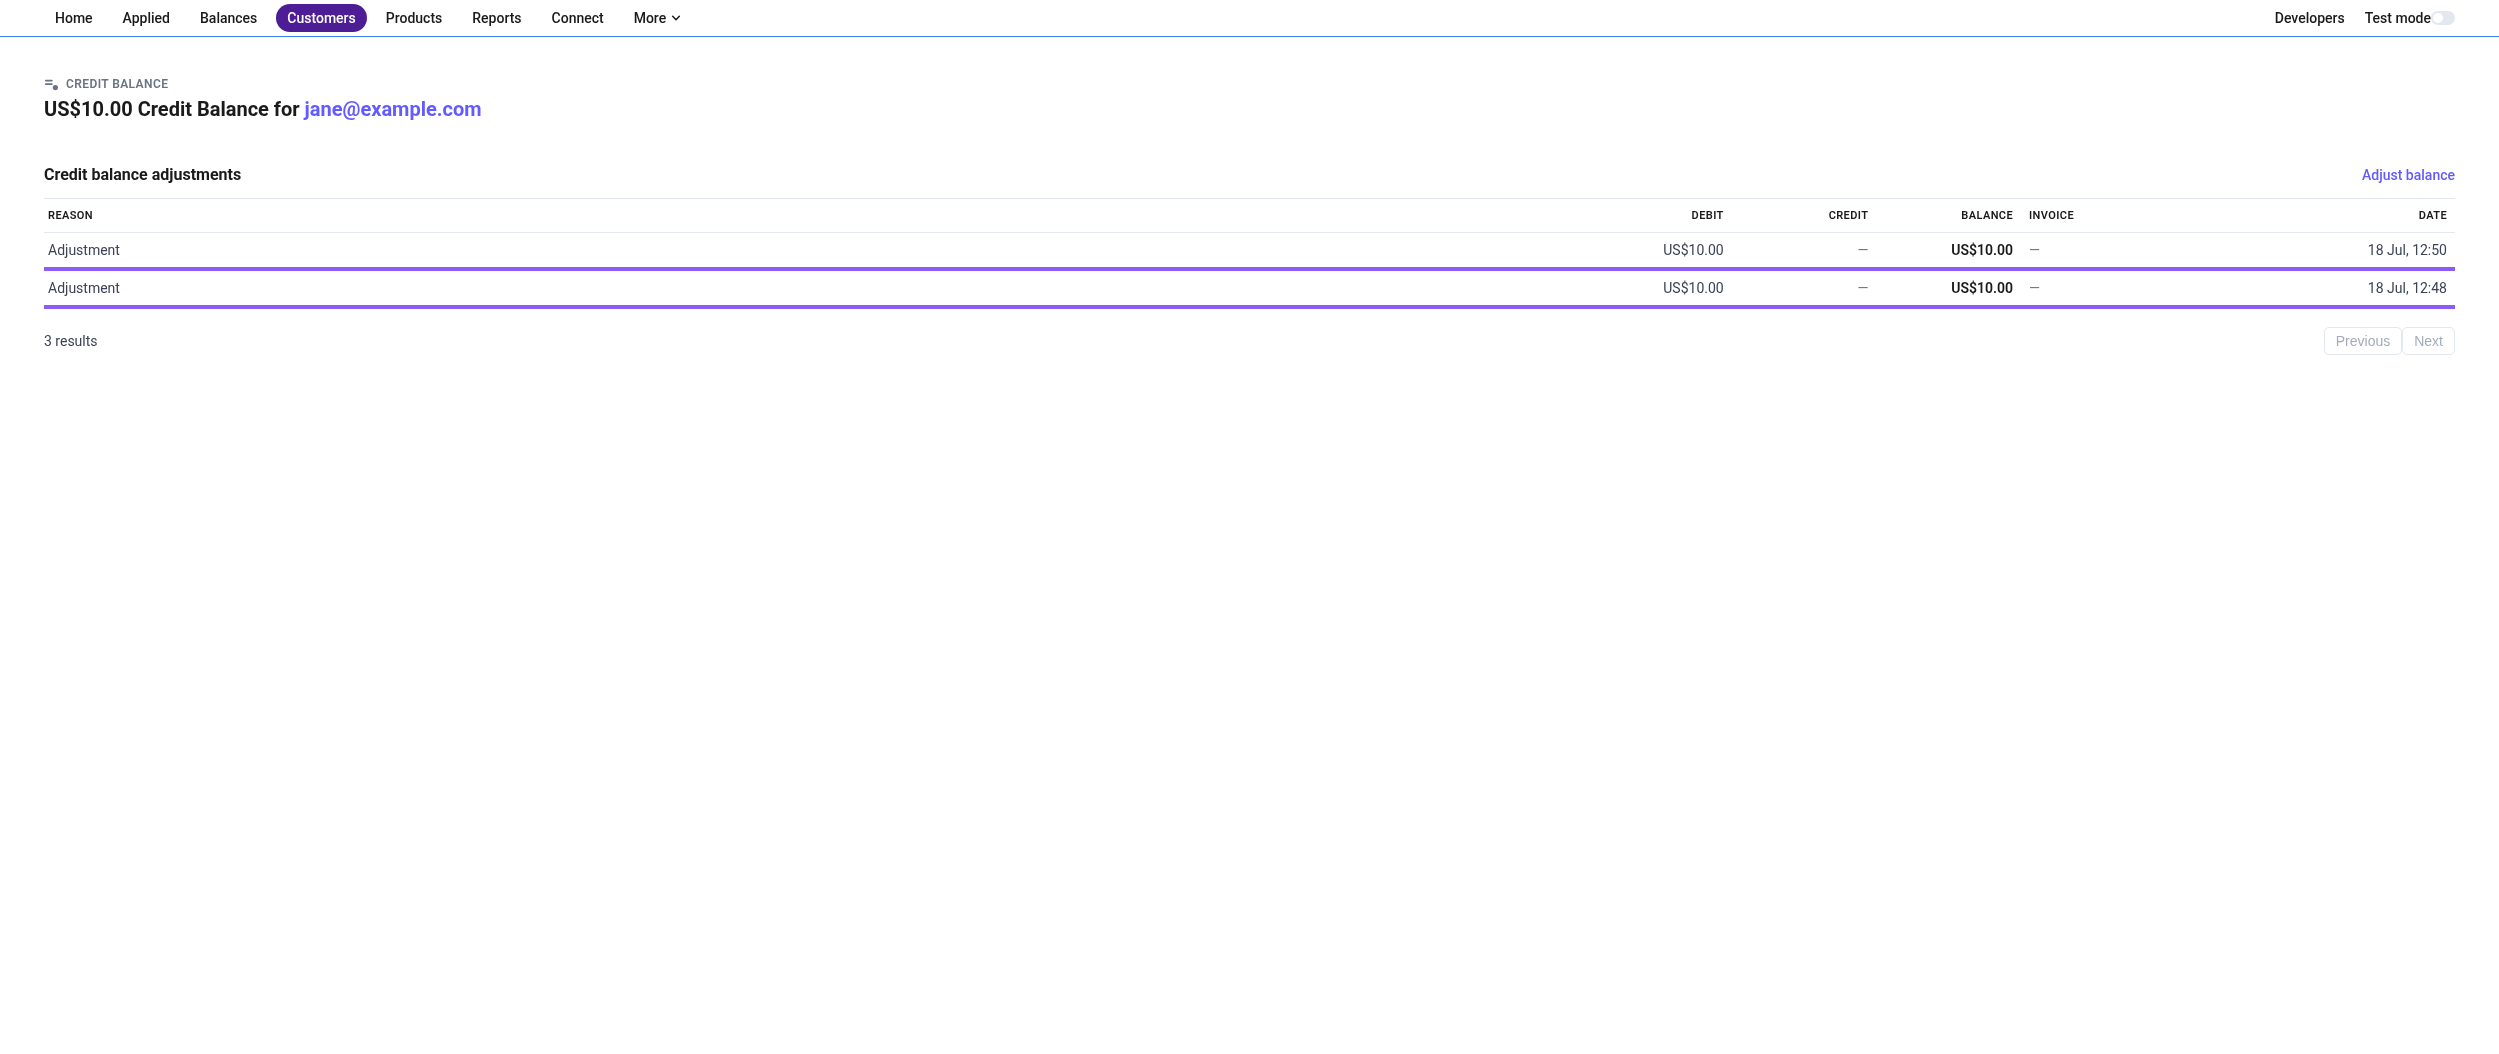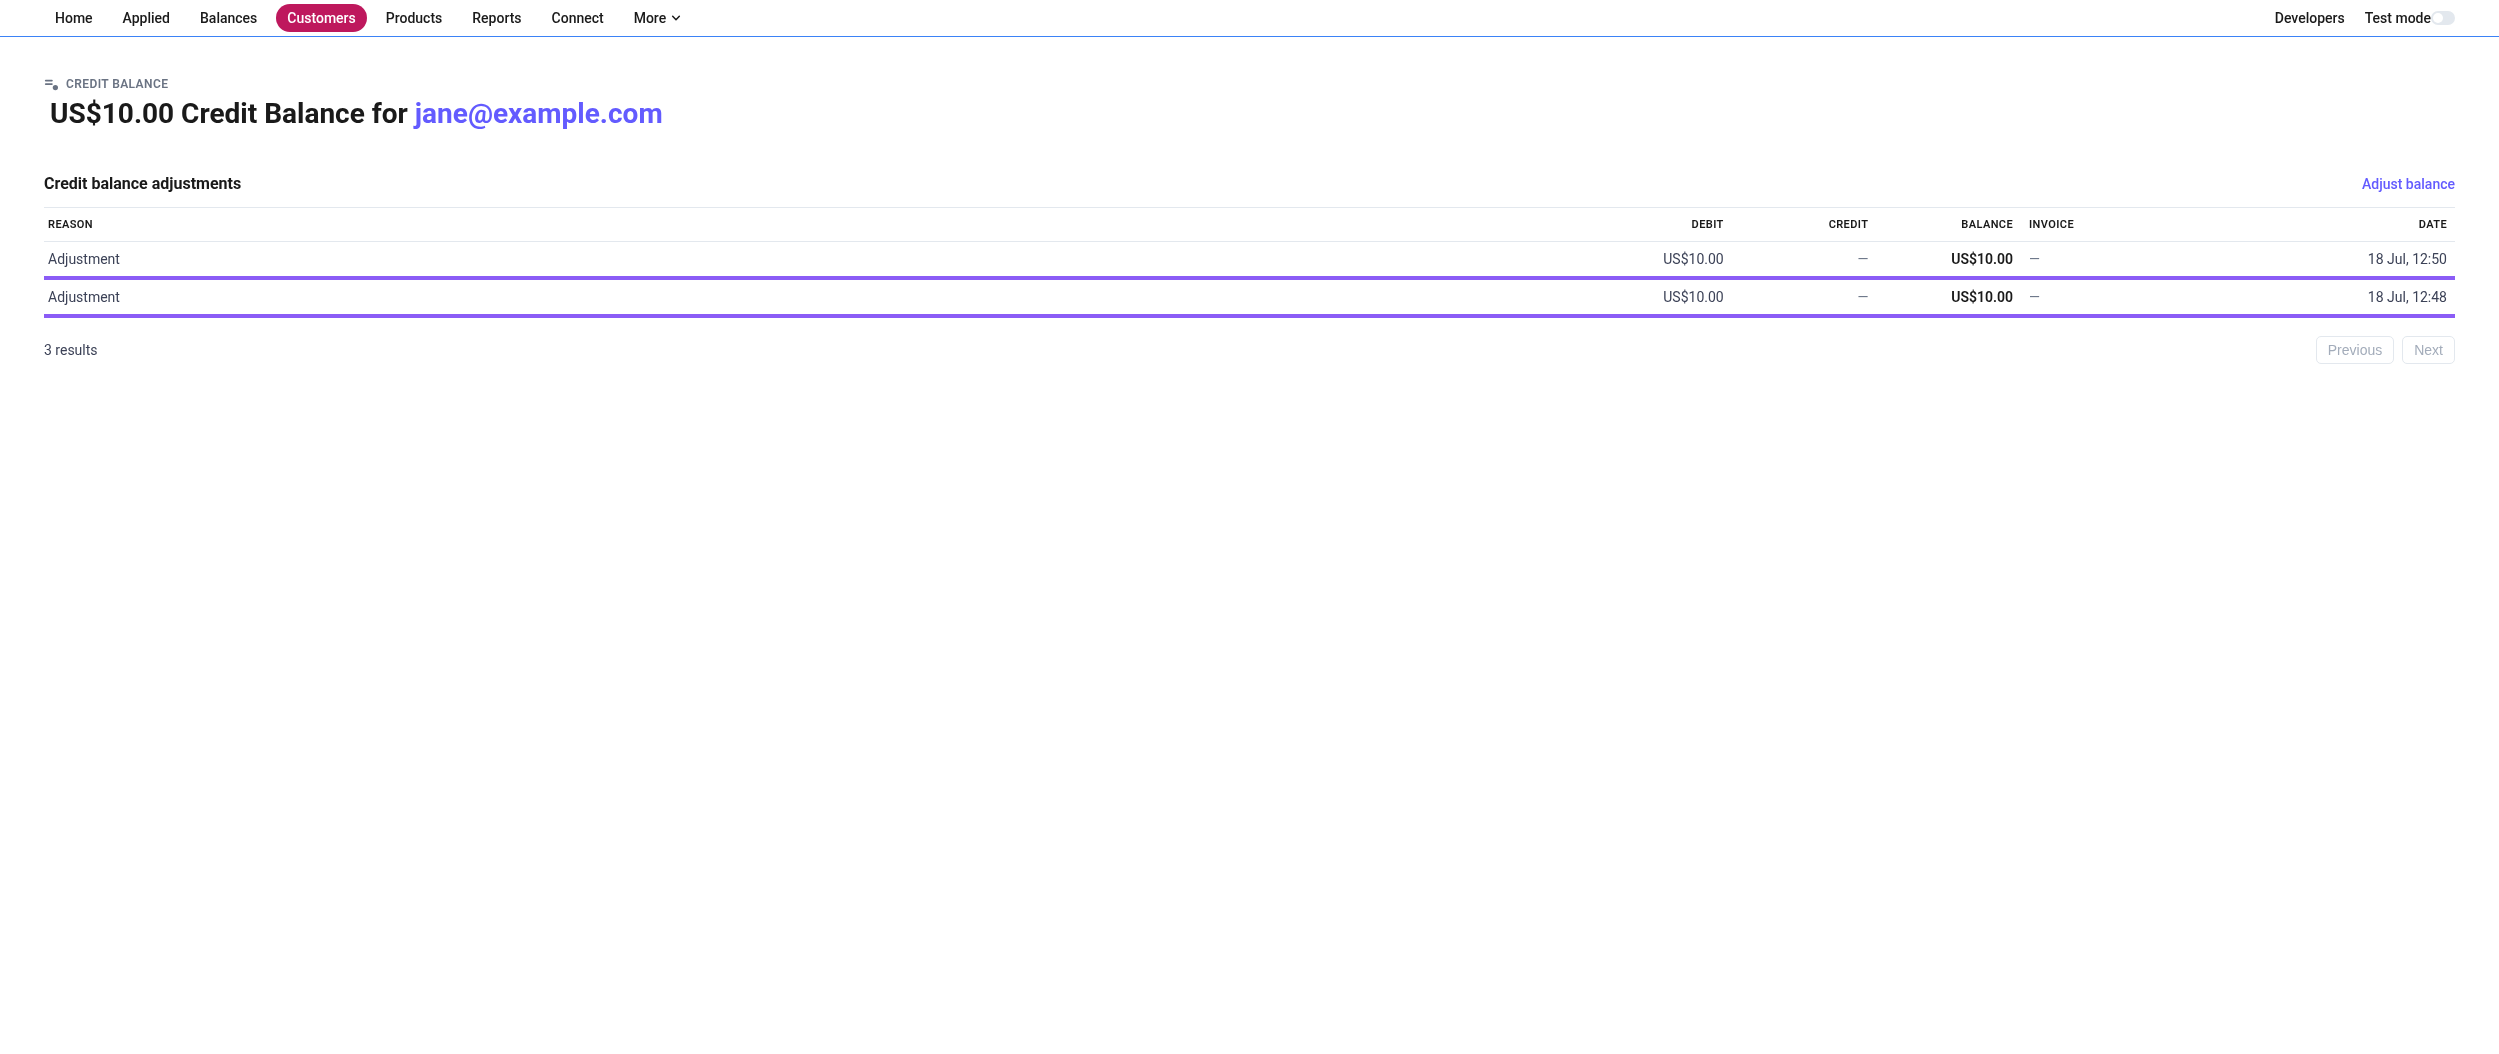--- a/index.html
+++ b/index.html
@@ -30,21 +30,21 @@
       font-size: 14px;
       font-weight: 500;
       color: #1a1a1a;
       cursor: pointer;
       border-radius: 14px;
       display: flex;
       align-items: center;
       gap: 5px;
     }
     .nav-item.active {
-      background: #be185d;
+      background: #4c1d95;
       color: #ffffff;
     }
     .nav-right {
       display: flex;
       align-items: center;
       gap: 20px;
     }
     .toggle {
       display: flex;
       align-items: center;
@@ -85,24 +85,23 @@
       height: 14px;
       fill: #6a7383;
     }
     .page-label-text {
       font-size: 12px;
       font-weight: 600;
       color: #6a7383;
       letter-spacing: 0.4px;
     }
     .page-title {
-      font-size: 28px;
+      font-size: 20px;
       font-weight: 700;
       color: #1a1a1a;
-      margin-left: 6px;
     }
     .page-title-link {
       color: #635bff;
       font-weight: 700;
     }
     .section-header {
       display: flex;
       align-items: center;
       justify-content: space-between;
       margin-top: 44px;
@@ -178,21 +177,20 @@
       align-items: center;
       justify-content: space-between;
       margin-top: 18px;
     }
     .results-count {
       font-size: 14px;
       color: #3c4257;
     }
     .pager {
       display: flex;
-      gap: 8px;
     }
     .pager-button {
       padding: 5px 11px;
       font-size: 14px;
       font-weight: 500;
       color: #a3acba;
       background: #ffffff;
       border: 1px solid #e3e8ee;
       border-radius: 5px;
       cursor: not-allowed;

